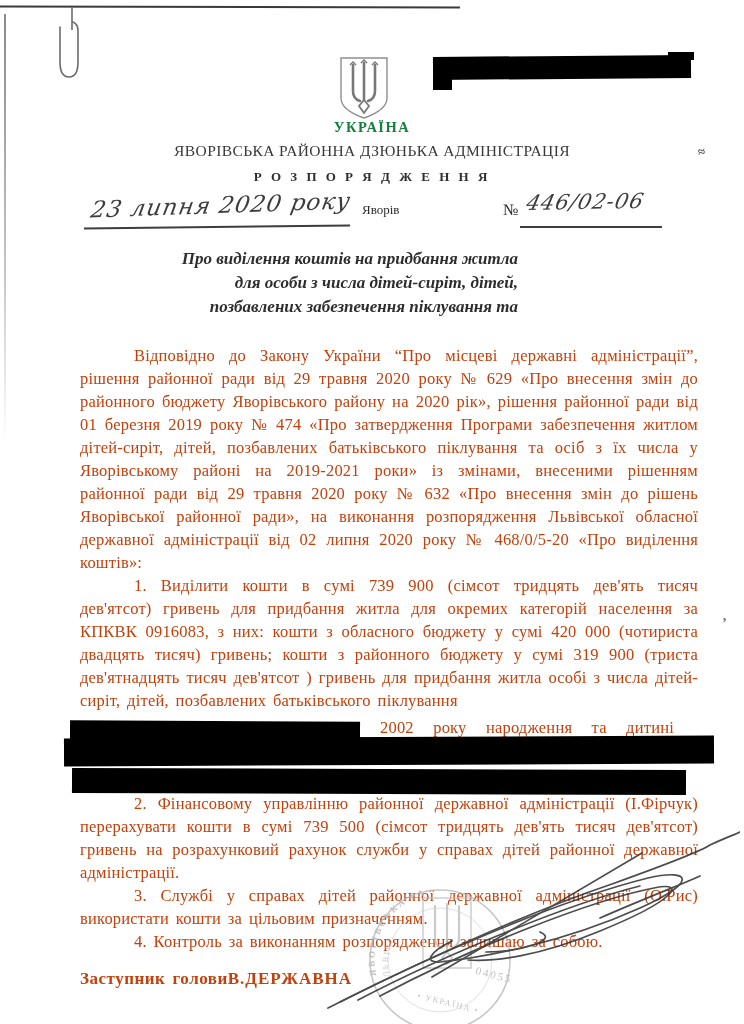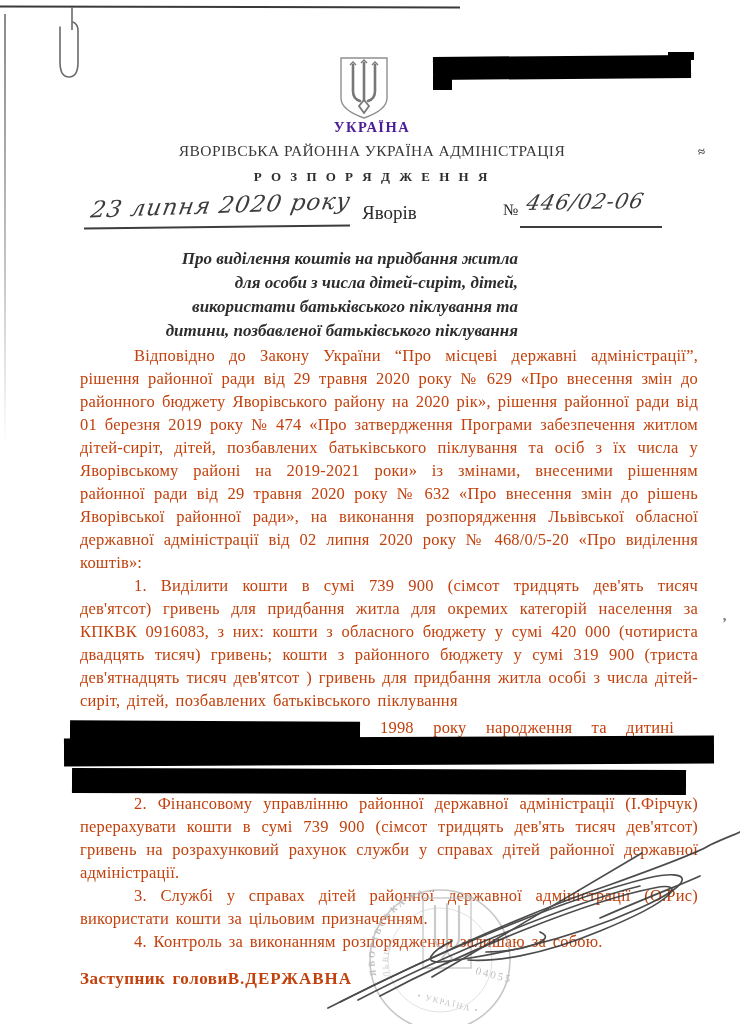--- a/index.html
+++ b/index.html
@@ -18,33 +18,33 @@
   .redact-top-main { left:433px; top:56px; width:258px; height:23px; transform:rotate(-0.4deg); }
   .redact-top-foot { left:433px; top:76px; width:19px; height:14px; }
   .redact-top-tail { left:668px; top:52px; width:26px; height:8px; }
   .edge-mark { position:absolute; color:#4a4a4a; font-weight:bold; }
   .edge-mark-1 { left:698px; top:144px; font-size:13px; transform:rotate(-10deg); }
   .edge-mark-2 { left:722px; top:615px; font-size:15px; color:#777; }
 
   
   .emblem { position:absolute; left:334px; top:56px; }
   .country { position:absolute; left:0; right:0; top:119px; text-align:center;
-    font-size:14.5px; font-weight:bold; letter-spacing:1.5px; color:#4c1d95; }
+    font-size:14.5px; font-weight:bold; letter-spacing:1.5px; color:#15803d; }
   .authority { position:absolute; left:0; right:0; top:142px; text-align:center;
     font-size:15.5px; letter-spacing:0.4px; color:#383838; }
   .doc-type { position:absolute; left:0; right:0; top:169px; text-align:center;
     font-size:13px; font-weight:bold; letter-spacing:3px; color:#2e2e2e; }
 
   
   .hand { font-family:"DejaVu Serif", serif; font-style:italic; color:#3c3c3c; }
   .date-hand { position:absolute; left:92px; top:192px; font-size:23px;
     transform:skewX(-12deg) rotate(-2deg); letter-spacing:1px; white-space:nowrap; }
   .date-underline { position:absolute; left:84px; top:226px; width:266px; height:1.5px;
     background:#3d3d3d; transform:rotate(-0.6deg); }
-  .place { position:absolute; left:362px; top:202px; font-size:19px; }
+  .place { position:absolute; left:362px; top:202px; font-size:13px; }
   .no-label { position:absolute; left:503px; top:201px; font-size:16px; }
   .no-hand { position:absolute; left:527px; top:190px; font-size:21px;
     transform:skewX(-14deg) rotate(-1deg); letter-spacing:1px; white-space:nowrap; }
   .no-underline { position:absolute; left:520px; top:226px; width:142px; height:1.5px;
     background:#3d3d3d; }
 
   
   .subject { position:absolute; left:78px; top:247px; width:440px;
     font-weight:bold; font-style:italic; font-size:17px; line-height:24px; color:#2d2d2d;text-align:right; }
 
@@ -95,49 +95,48 @@
     <g fill="none" stroke="#787878" stroke-width="2.6" stroke-linecap="round">
       <path d="M30,7 V44"></path>
       <path d="M19,9 V35 Q19,43 26,45"></path>
       <path d="M41,9 V35 Q41,43 34,45"></path>
       <path d="M30,44 L35,50 L30,57 L25,50 Z" stroke-width="1.8"></path>
     </g>
     <path d="M16,9 L19,6 L22,9 M27,7 L30,4 L33,7 M38,9 L41,6 L44,9" fill="none" stroke="#787878" stroke-width="1.4"></path>
   </svg>
 
   <div class="country">УКРАЇНА</div>
-  <div class="authority">ЯВОРІВСЬКА РАЙОННА УКРАЇНА АДМІНІСТРАЦІЯ</div>
+  <div class="authority">ЯВОРІВСЬКА РАЙОННА ДЗЮНЬКА АДМІНІСТРАЦІЯ</div>
   <div class="doc-type">Р О З П О Р Я Д Ж Е Н Н Я</div>
 
   <div class="hand date-hand">23 липня 2020 року</div>
   <div class="date-underline"></div>
   <div class="place">Яворів</div>
   <div class="no-label">№</div>
   <div class="hand no-hand">446/02-06</div>
   <div class="no-underline"></div>
 
   <div class="subject">
     <div>Про виділення коштів на придбання житла</div>
     <div>для особи з числа дітей-сиріт, дітей,</div>
-    <div>використати батьківського піклування та</div>
-    <div>дитини, позбавленої батьківського піклування</div>
+    <div>позбавлених забезпечення піклування та</div>
   </div>
 
   <div class="body-flow">
     <p>Відповідно до Закону України “Про місцеві державні адміністрації”, рішення районної ради від 29 травня 2020 року № 629 «Про внесення змін до районного бюджету Яворівського району на 2020 рік»,  рішення районної ради від 01 березня 2019 року № 474 «Про затвердження Програми забезпечення житлом дітей-сиріт, дітей, позбавлених батьківського піклування та осіб з їх числа у Яворівському районі на 2019-2021 роки» із змінами, внесеними рішенням районної ради від 29 травня 2020 року № 632 «Про внесення змін до рішень Яворівської районної ради», на виконання розпорядження Львівської обласної державної адміністрації від 02 липня 2020 року № 468/0/5-20 «Про виділення коштів»:</p>
     <p>1. Виділити кошти в сумі 739 900 (сімсот тридцять дев'ять тисяч дев'ятсот) гривень для придбання житла для окремих категорій населення за КПКВК 0916083, з них: кошти з обласного бюджету у сумі 420 000 (чотириста двадцять тисяч) гривень; кошти з районного бюджету у сумі 319 900 (триста дев'ятнадцять тисяч дев'ятсот ) гривень для придбання житла особі з числа дітей-сиріт, дітей, позбавлених батьківського піклування</p>
 
     <div class="redaction-zone">
-      <div class="redacted-fragment">1998 року народження та дитині</div>
+      <div class="redacted-fragment">2002 року народження та дитині</div>
       <div class="redaction bar-a"></div>
       <div class="redaction bar-b"></div>
       <div class="redaction bar-c"></div>
     </div>
 
-    <p>2. Фінансовому управлінню районної державної адміністрації (І.Фірчук) перерахувати кошти в сумі 739 900 (сімсот тридцять дев'ять тисяч дев'ятсот) гривень на розрахунковий рахунок служби у справах дітей районної державної адміністрації.</p>
+    <p>2. Фінансовому управлінню районної державної адміністрації (І.Фірчук) перерахувати кошти в сумі 739 500 (сімсот тридцять дев'ять тисяч дев'ятсот) гривень на розрахунковий рахунок служби у справах дітей районної державної адміністрації.</p>
     <p>3. Службі у справах дітей районної державної адміністрації (О.Рис) використати кошти за цільовим призначенням.</p>
     <p>4. Контроль за виконанням розпорядження залишаю за собою.</p>
 
     <div class="sig-row">
       <span>Заступник голови</span>
       <span class="signer-name">В.ДЕРЖАВНА</span>
     </div>
   </div>
 
   <svg class="stamp" width="175" height="152" viewBox="0 0 175 152">

